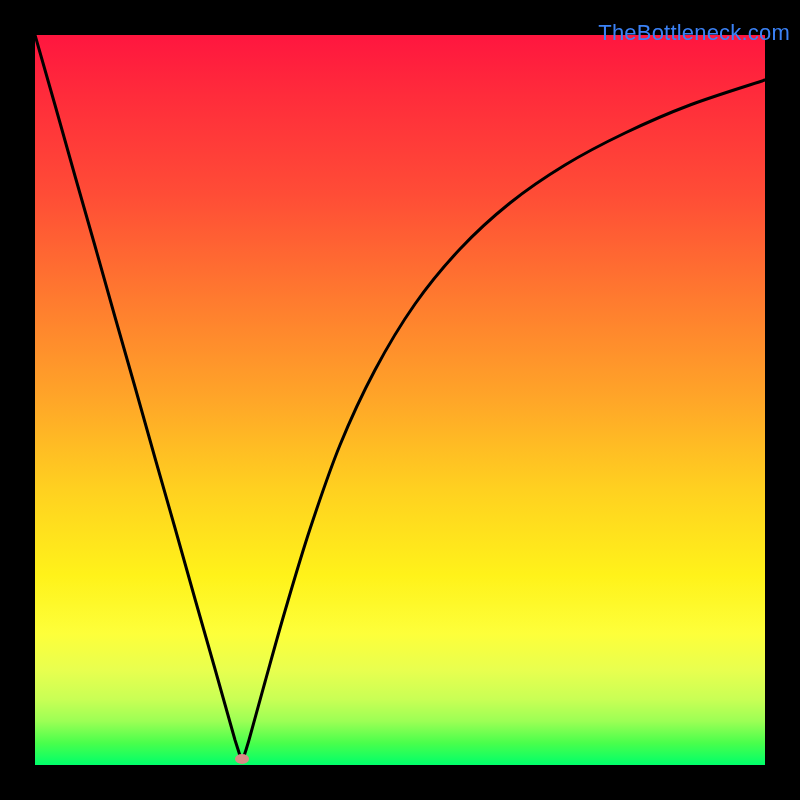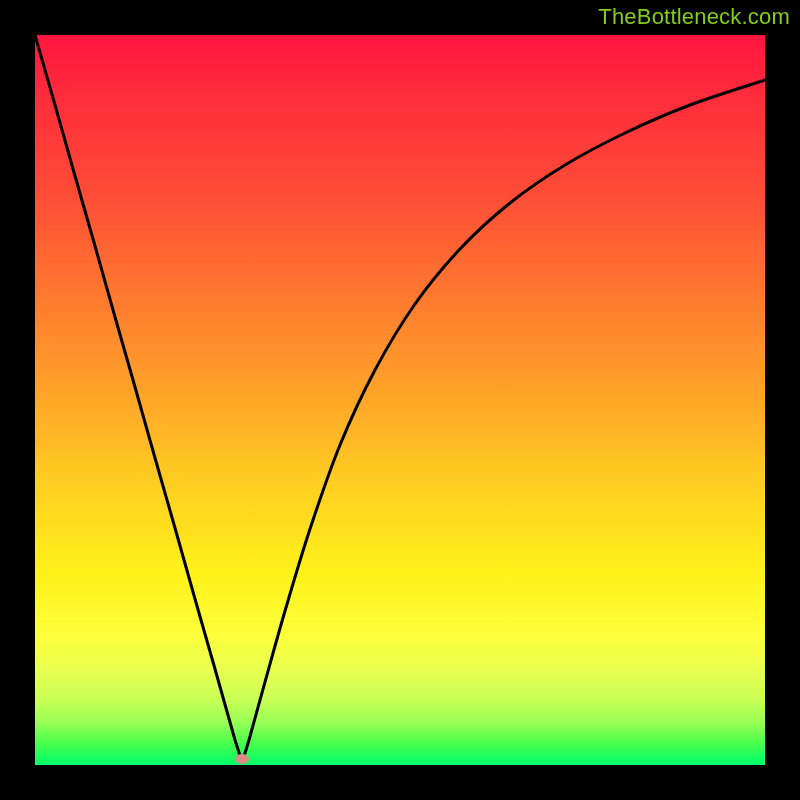--- a/index.html
+++ b/index.html
@@ -59,23 +59,23 @@
     position: absolute;
     width: 14px;
     height: 10px;
     background: #d98b86;
     border-radius: 50%;
     transform: translate(-50%, -50%);
     pointer-events: none;
   }
   .watermark {
     position: absolute;
-    top: 4px;
+    top: 20px;
     right: 10px;
-    color: #84cc16;
+    color: #3b82f6;
     font-size: 22px;
     letter-spacing: 0.2px;
     user-select: none;
   }
 </style>
 </head>
 <body>
 
 <div class="frame">
 

